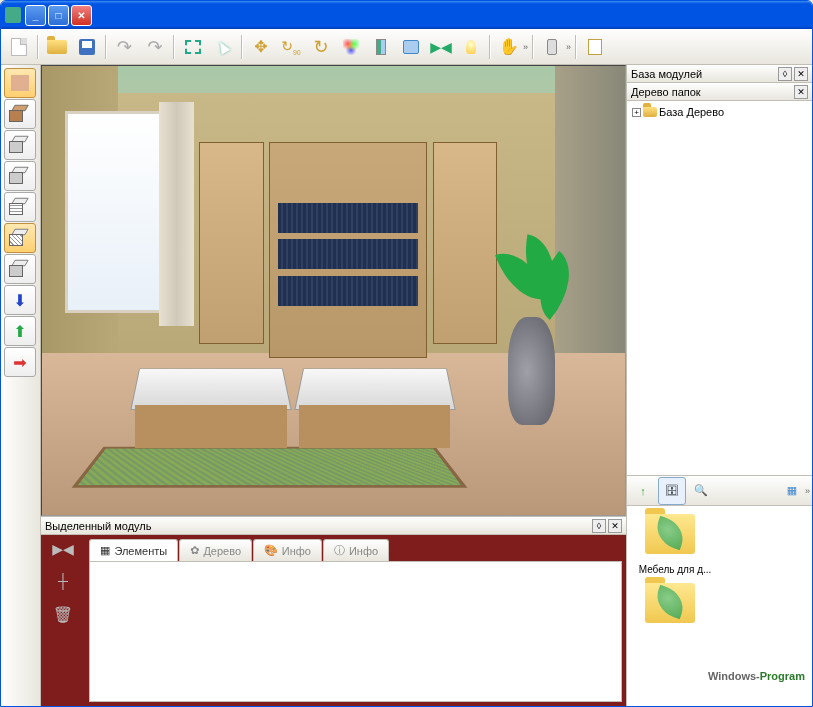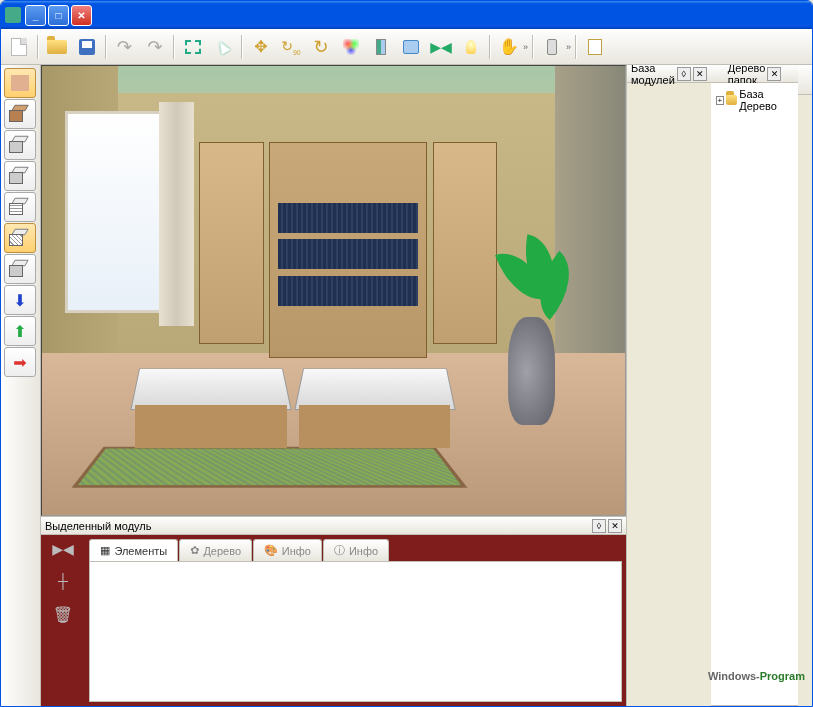--- a/index.html
+++ b/index.html
@@ -37,24 +37,24 @@
 .panel-hdr-title { flex: 1; }
 .panel-hdr-btn { width: 14px; height: 14px; border: 1px solid #999; background: #eee; margin-left: 2px; font-size: 9px; display: flex; align-items: center; justify-content: center; cursor: pointer; }
 .panel-body { flex: 1; display: flex; }
 .panel-side { width: 44px; display: flex; flex-direction: column; align-items: center; padding: 6px 0; gap: 16px; }
 .panel-main { flex: 1; display: flex; flex-direction: column; padding: 4px; }
 .tabs { display: flex; height: 22px; }
 .tab { padding: 3px 10px; background: linear-gradient(#fefefe, #e8e6dd); border: 1px solid #c0beb5; border-bottom: none; border-radius: 3px 3px 0 0; margin-right: 1px; display: flex; align-items: center; gap: 4px; cursor: pointer; color: #888; }
 .tab.active { background: #fff; color: #333; }
 .tab-content { flex: 1; background: #fff; border: 1px solid #c0beb5; }
 
-.right { width: 186px; display: flex; flex-direction: row; border-left: 1px solid #c0beb5; }
+.right { width: 186px; display: flex; flex-direction: column; border-left: 1px solid #c0beb5; }
 .right-hdr { height: 18px; background: linear-gradient(#fefefe, #e8e6dd); border-bottom: 1px solid #c0beb5; display: flex; align-items: center; padding: 0 4px; }
 .tree-area { flex: 1; background: #fff; border-bottom: 1px solid #c0beb5; display: flex; flex-direction: column; }
-.tree-hdr2 { height: 18px; background: linear-gradient(#fefefe, #e8e6dd); border-bottom: 1px solid #c0beb5; display: flex; align-items: center; padding: 0 17px; }
+.tree-hdr2 { height: 18px; background: linear-gradient(#fefefe, #e8e6dd); border-bottom: 1px solid #c0beb5; display: flex; align-items: center; padding: 0 4px; }
 .tree-root { height: 18px; background: #ece9d8; border-bottom: 1px solid #c0beb5; padding: 2px 4px; }
 .tree-body { flex: 1; padding: 4px; background: #fff; }
 .tree-node { display: flex; align-items: center; gap: 2px; padding: 1px; }
 .tree-exp { width: 9px; height: 9px; border: 1px solid #888; font-size: 8px; display: flex; align-items: center; justify-content: center; background: #fff; cursor: pointer; }
 
 .thumb-tools { height: 30px; background: linear-gradient(#fefefe, #e8e6dd); border-bottom: 1px solid #c0beb5; display: flex; align-items: center; padding: 0 2px; gap: 1px; }
 .thumb-area { flex: 0 0 200px; background: #fff; padding: 8px; overflow-y: auto; }
 .thumb-item { width: 80px; display: flex; flex-direction: column; align-items: center; gap: 2px; margin-bottom: 8px; }
 .thumb-folder { width: 60px; height: 48px; position: relative; }
 .thumb-label { font-size: 10px; text-align: center; }
@@ -358,20 +358,28 @@
           </div>
         <span class="texp">»</span>
       </div>
       <div class="thumb-area">
         <div class="thumb-item">
           <div class="thumb-folder">
               <div class="folder-ic">
                 <div class="folder-leaf"></div>
               </div>
             </div>
+          <div class="thumb-label">Мебель для д...</div>
+        </div>
+        <div class="thumb-item">
+          <div class="thumb-folder">
+              <div class="folder-ic">
+                <div class="folder-leaf"></div>
+              </div>
+            </div>
         </div>
       </div>
     </div>
   </div>
 
 </div>
 
 <div class="watermark">
   <span>Windows-</span><span class="p2">Program</span>
 </div>

